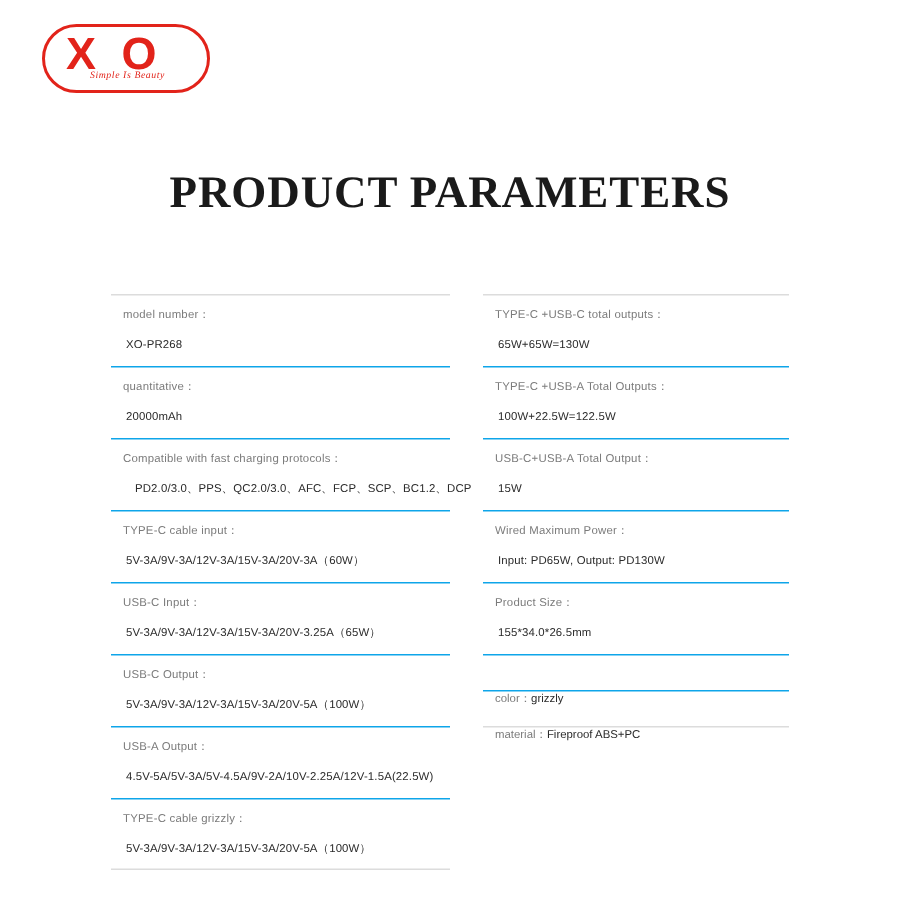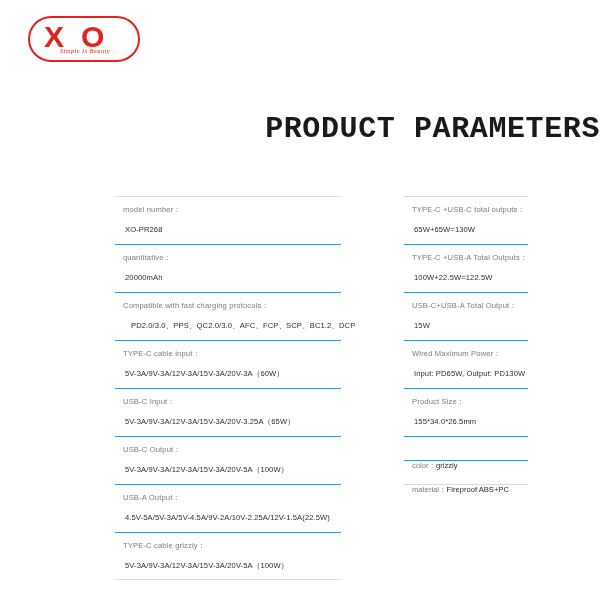--- a/index.html
+++ b/index.html
@@ -73,40 +73,39 @@
     letter-spacing: 0.4px;
     font-family: "Liberation Serif", serif;
   }
 
   
   .title {
     position: absolute;
     left: 0;
     top: 112px;
     width: 600px;
-    text-align: right;
+    text-align: center;
     font-size: 30px;
     font-weight: bold;
     letter-spacing: 0.6px;
     color: #1a1a1a;
-    font-family: Liberation Mono, monospace;
+    font-family: Liberation Serif, serif;
   }
 
   
   .specs {
     position: absolute;
     left: 74px;
     top: 196px;
     width: 452px;
     display: flex;
   }
   .col {
     width: 226px;
     box-sizing: border-box;
-    margin-left: 41px;
   }
   .col-right {
     padding-left: 22px;
   }
   .row {
     border-top: 1px solid #0ea5e9;
     padding: 7px 0 7px 8px;
     box-sizing: border-box;
     height: 48px;
   }

